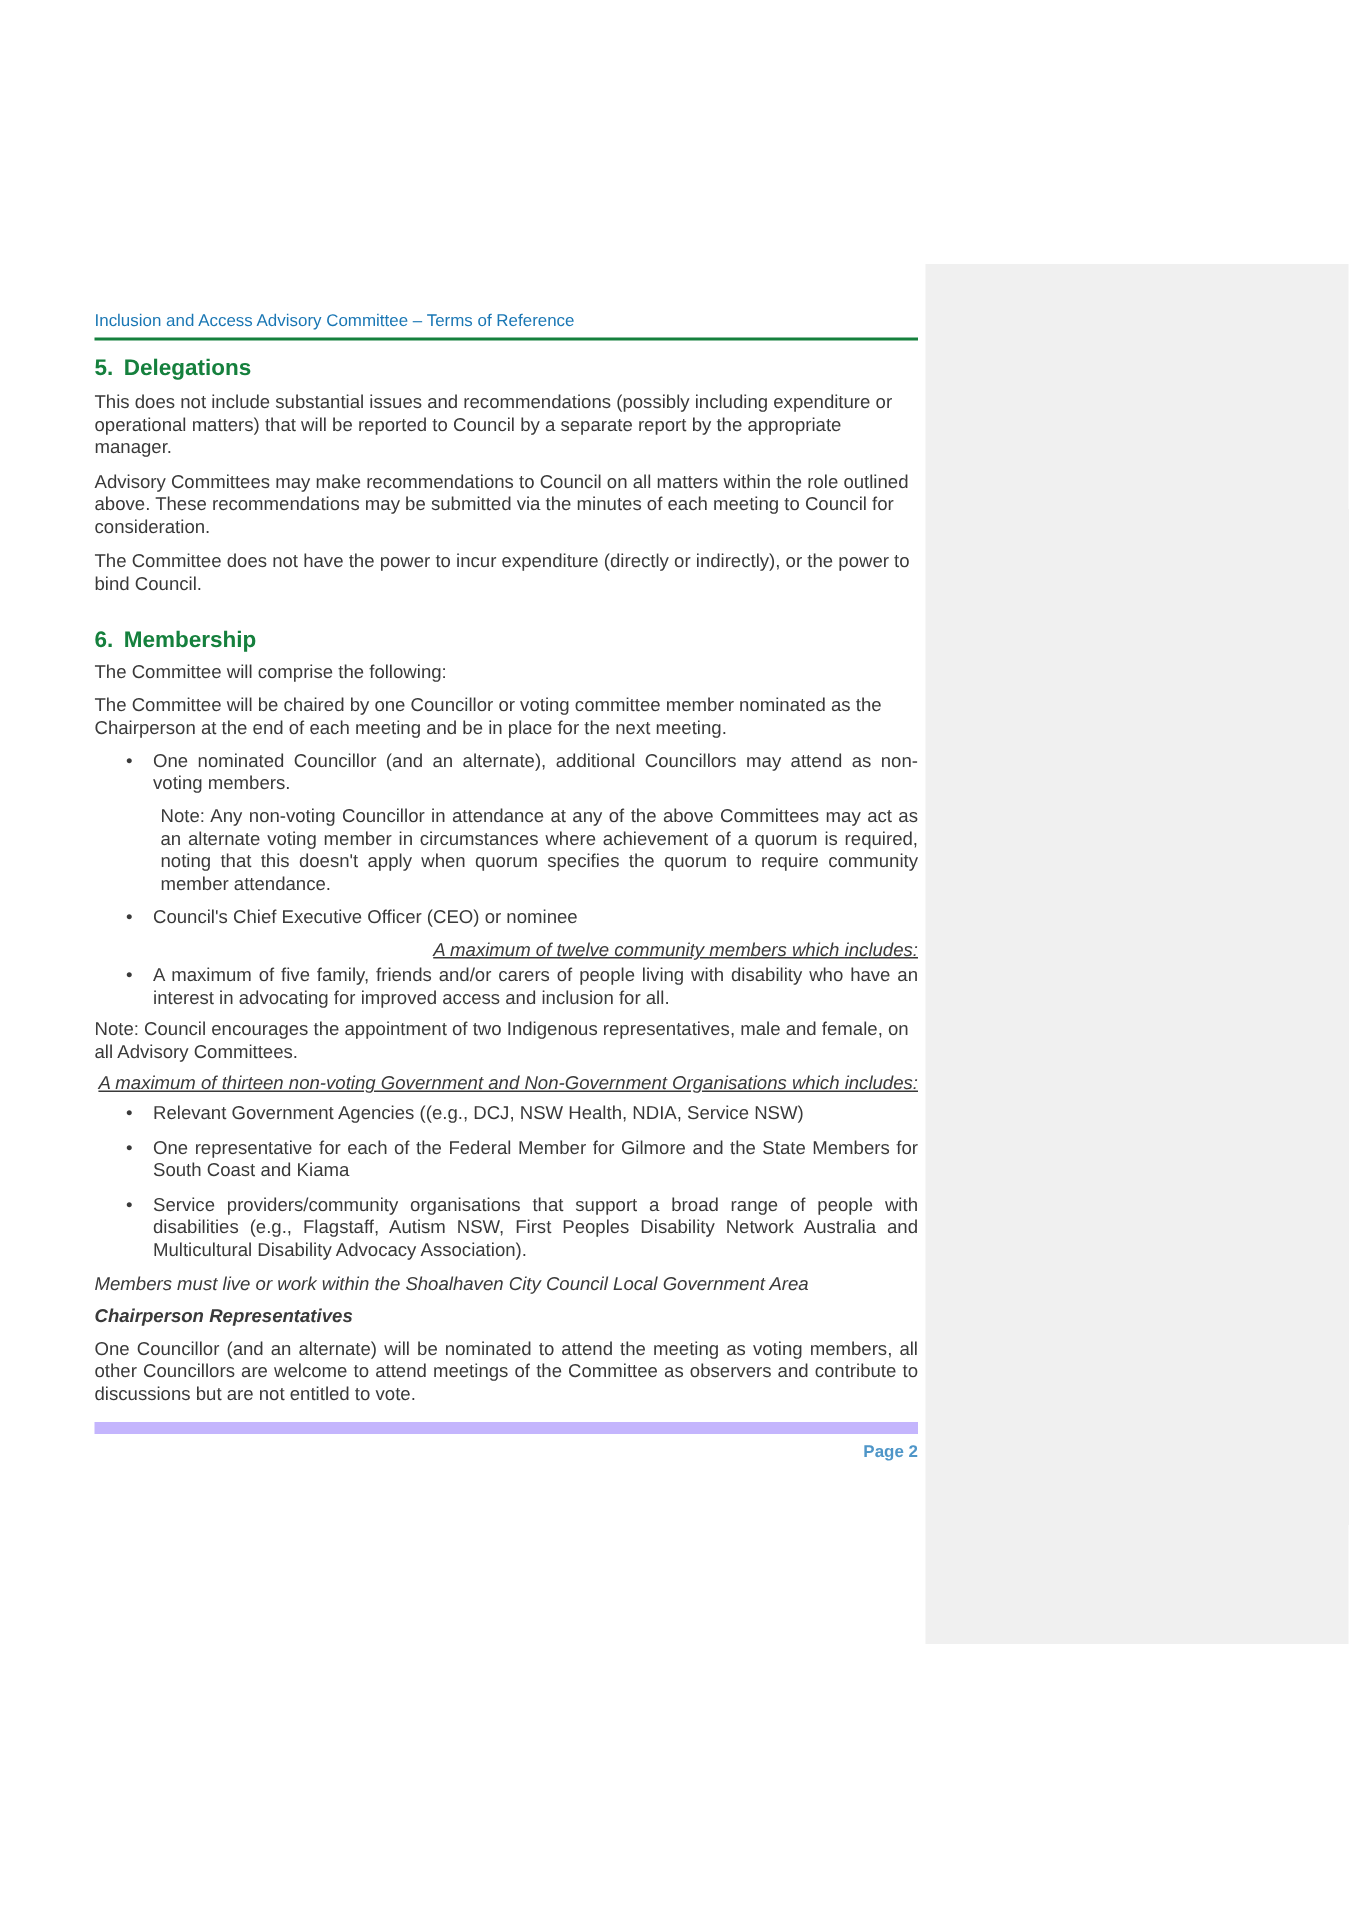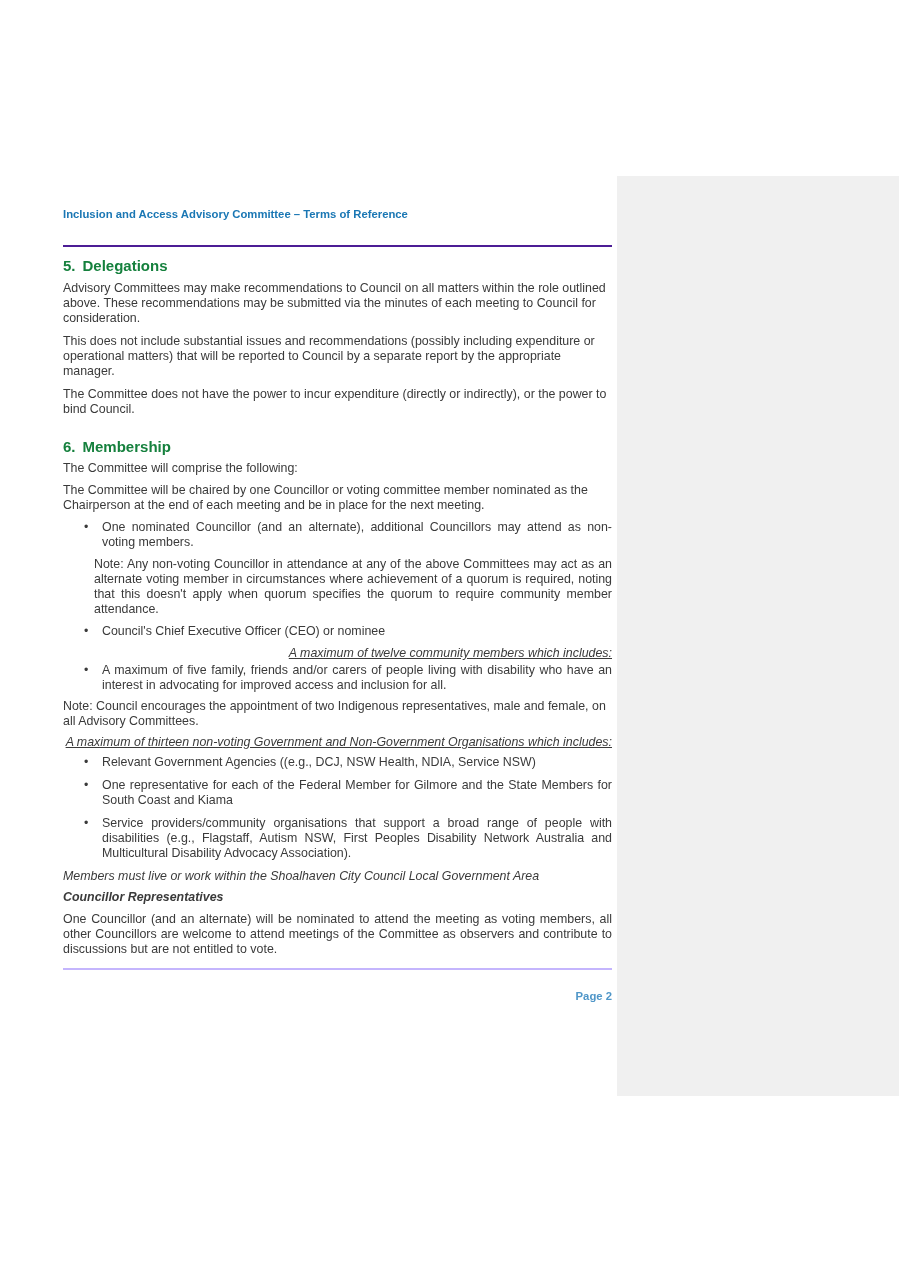--- a/index.html
+++ b/index.html
@@ -19,24 +19,24 @@
   }
   .page {
     position:absolute;
     left:63px; top:207px;
     width:549px;
     font-size:12.4px;
     line-height:15px;
   }
   .doc-header {
     font-size:11.3px;
-    font-weight:bold;
+    font-weight:normal;
     color:#1a77b4;
-    padding-bottom:23px;
-    border-bottom:2px solid #4c1d95;
+    padding-bottom:3px;
+    border-bottom:2px solid #15803d;
     margin-bottom:11px;
   }
   .sec-heading {
     font-size:15px;
     font-weight:bold;
     color:#15803d;
     margin-bottom:8px;
   }
   .sec-heading .num { margin-right:7px; }
   .sec-heading.membership { margin-top:22px; margin-bottom:7px; }
@@ -49,21 +49,21 @@
     margin-bottom:7px;
   }
   .bullet::before {
     content:"\2022";
     position:absolute;
     left:21px;
     top:0;
   }
   .bullet.tight { margin-bottom:2px; }
   .note-indent {
-    margin-left:31px;
+    margin-left:44px;
     margin-bottom:7px;
   }
   .subheading {
     font-style:italic;
     text-decoration:underline;
     margin-bottom:2px;
     text-align:right;
   }
   .subheading.orgs { margin-top:6px; margin-bottom:5px; }
   .community-list { margin-bottom:6px; }
@@ -73,22 +73,22 @@
     margin-top:6px;
     margin-bottom:6px;
   }
   .reps-heading {
     font-style:italic;
     font-weight:bold;
     margin-bottom:7px;
   }
   .doc-footer {
     margin-top:11px;
-    border-top:2px solid #c4b5fd;
-    padding-top:19px;
+    border-top:8px solid #c4b5fd;
+    padding-top:5px;
   }
   .page-number {
     text-align:right;
     font-size:11.3px;
     font-weight:bold;
     color:#4f96c8;
   }
   .indigenous-note { margin-top:6px; margin-bottom:6px; }
 </style>
 </head>
@@ -97,22 +97,22 @@
 <div class="viewer-bg"></div>
 
 <div class="page">
 
   <div class="doc-header">Inclusion and Access Advisory Committee – Terms of Reference</div>
 
   <div class="sec-heading">
     <span class="num">5.</span><span>Delegations</span>
   </div>
 
+  <div class="para">This does not include substantial issues and recommendations (possibly including expenditure or operational matters) that will be reported to Council by a separate report by the appropriate manager.</div>
   <div class="para">Advisory Committees may make recommendations to Council on all matters within the role outlined above. These recommendations may be submitted via the minutes of each meeting to Council for consideration.</div>
-  <div class="para">This does not include substantial issues and recommendations (possibly including expenditure or operational matters) that will be reported to Council by a separate report by the appropriate manager.</div>
   <div class="para mb7">The Committee does not have the power to incur expenditure (directly or indirectly), or the power to bind Council.</div>
 
   <div class="sec-heading membership">
     <span class="num">6.</span><span>Membership</span>
   </div>
 
   <div class="para mb7">The Committee will comprise the following:</div>
   <div class="para mb7">The Committee will be chaired by one Councillor or voting committee member nominated as the Chairperson at the end of each meeting and be in place for the next meeting.</div>
 
   <div class="bullet justify">One nominated Councillor (and an alternate), additional Councillors may attend as non-voting members.</div>
@@ -130,21 +130,21 @@
   <div class="subheading orgs">A maximum of thirteen non-voting Government and Non-Government Organisations which includes:</div>
 
   <div class="orgs-list">
     <div class="bullet">Relevant Government Agencies ((e.g., DCJ, NSW Health, NDIA, Service NSW)</div>
     <div class="bullet justify">One representative for each of the Federal Member for Gilmore and the State Members for South Coast and Kiama</div>
     <div class="bullet justify">Service providers/community organisations that support a broad range of people with disabilities (e.g., Flagstaff, Autism NSW, First Peoples Disability Network Australia and Multicultural Disability Advocacy Association).</div>
   </div>
 
   <div class="residency-note">Members must live or work within the Shoalhaven City Council Local Government Area</div>
 
-  <div class="reps-heading">Councillor Representatives</div>
+  <div class="reps-heading">Chairperson Representatives</div>
 
   <div class="para justify">One Councillor (and an alternate) will be nominated to attend the meeting as voting members, all other Councillors are welcome to attend meetings of the Committee as observers and contribute to discussions but are not entitled to vote.</div>
 
   <div class="doc-footer">
     <div class="page-number">Page 2</div>
   </div>
 
 </div>
 
 </body></html>

